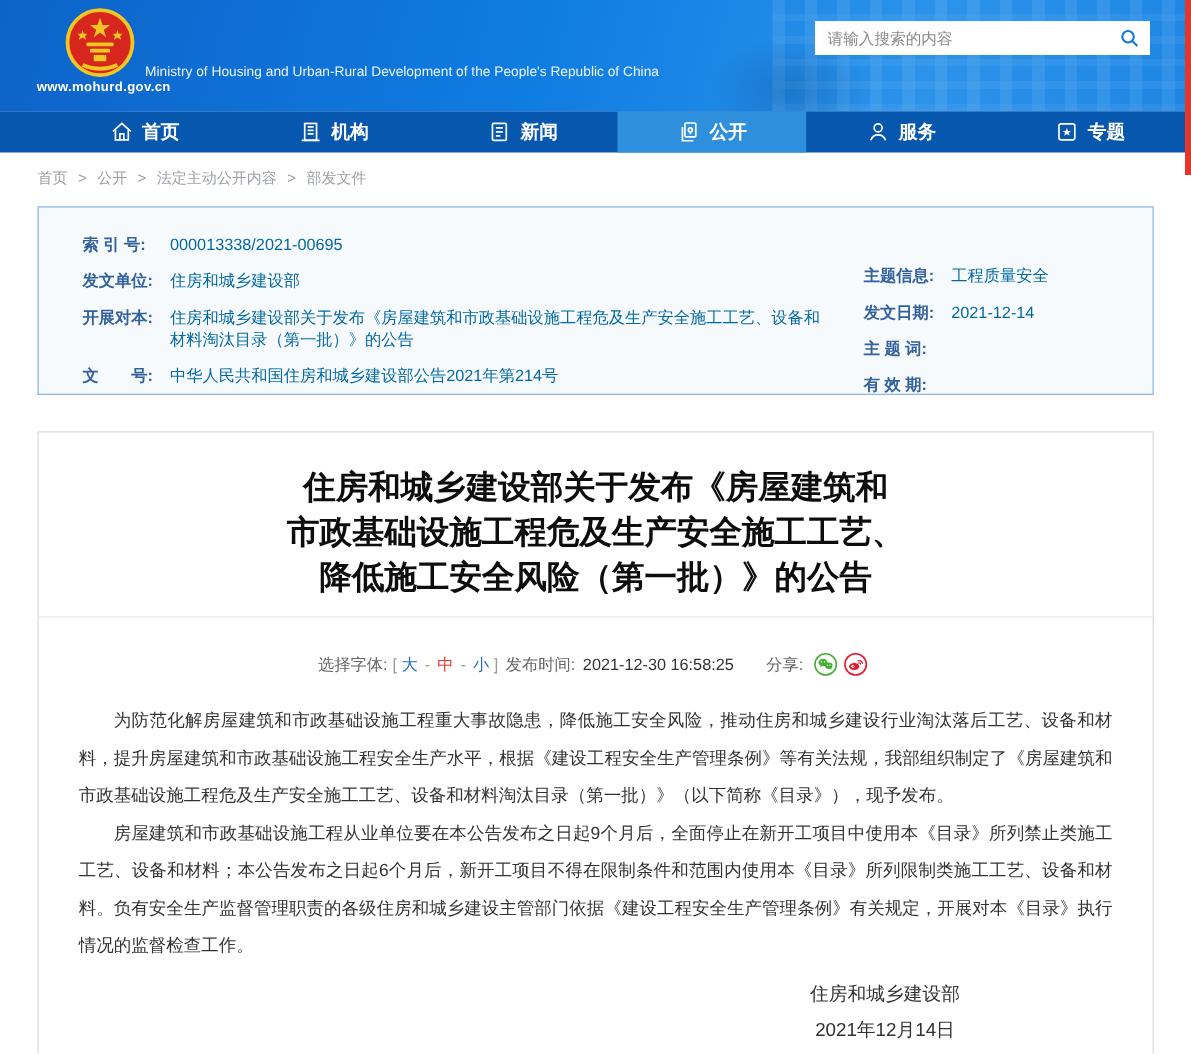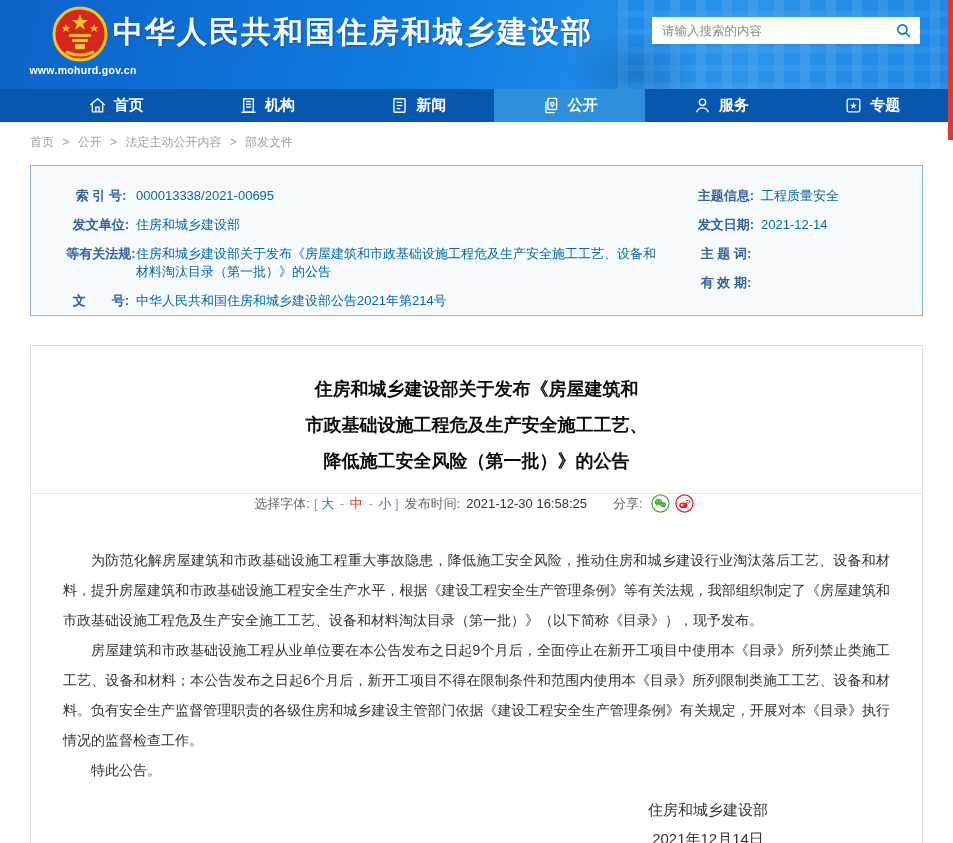--- a/index.html
+++ b/index.html
@@ -40,40 +40,40 @@
   
   .breadcrumb { position:absolute; left:30px; top:134px; font-size:12px; color:#9aa0a6; }
   .breadcrumb .sep { margin:0 5px; }
   .breadcrumb .crumb { color:#9aa0a6; cursor:pointer; }
 
   
   .doc-info { position:absolute; left:30px; top:165px; width:893px; height:151px;
     border:1px solid #8fb4e0; background:#f7fafd; }
   .di-col { position:absolute; top:21px; font-size:13px; line-height:18px; }
   .di-left { left:35px; width:600px; }
-  .di-right { left:660px; width:225px; }
+  .di-right { left:660px; width:225px;margin-top:25px; }
   .di-row { display:flex; margin-bottom:11px; }
-  .di-label { flex:0 0 70px; color:#33619c; font-weight:bold; white-space:pre;text-align:center; }
+  .di-label { flex:0 0 70px; color:#33619c; font-weight:bold; white-space:pre; }
   .di-value { flex:1; color:#0369a1; }
 
   
   .article { position:absolute; left:30px; top:345px; width:893px; height:520px;
     border:1px solid #dcdcdc; background:#fff; padding:25px 32px 0 32px; }
-  .art-title { text-align:center; font-size:18px; font-weight:bold; color:#0d0d0d; line-height:36px; }
+  .art-title { text-align:center; font-size:26px; font-weight:bold; color:#0d0d0d; line-height:36px; }
   .art-divider { border:0; border-top:1px solid #e9e9e9; margin:14px -32px 0 -32px; }
-  .art-meta { margin-top:0; display:flex; justify-content:center; align-items:center; font-size:13px; color:#666; }
+  .art-meta { margin-top:28px; display:flex; justify-content:center; align-items:center; font-size:13px; color:#666; }
   .art-meta .lbl { color:#666; }
   .fs-group { margin:0 6px 0 4px; color:#999; }
   .fs-large,.fs-small { color:var(--link-blue,#2a6fc0); cursor:pointer; }
   .fs-medium { color:var(--accent-red,#e03a2f); cursor:pointer; }
   .fs-dash { color:#999; margin:0 2px; }
   .pub-time { color:#333; margin:0 26px 0 6px; }
   .share-lbl { margin-right:8px; }
   .share-icon { width:19px; height:19px; margin-right:5px; cursor:pointer; display:inline-block; vertical-align:middle; }
-  .art-body { margin-top:32px; }
+  .art-body { margin-top:20px; }
   .art-body p { font-size:14px; color:#333; line-height:30px; text-indent:2em; text-align:justify; }
   .signature { margin:10px 122px 0 auto; width:fit-content; text-align:center; font-size:15px; color:#333; line-height:29px; }
 </style>
 </head>
 <body>
 
 <div class="page">
 
   <div class="header">
     <div class="bldg"></div>
@@ -82,21 +82,21 @@
       <circle cx="28" cy="28" r="26" fill="#d7261d" stroke="#f3c623" stroke-width="3"></circle>
       <polygon fill="#f3c623" points="28,8 30,14 36,14 31,18 33,24 28,20 23,24 25,18 20,14 26,14"></polygon>
       <polygon fill="#f3c623" points="14,18 15,21 18,21 16,23 17,26 14,24 11,26 12,23 10,21 13,21"></polygon>
       <polygon fill="#f3c623" points="42,18 43,21 46,21 44,23 45,26 42,24 39,26 40,23 38,21 41,21"></polygon>
       <rect x="17" y="28" width="22" height="3" rx="1" fill="#f3c623"></rect>
       <rect x="20" y="33" width="16" height="3" rx="1" fill="#f3c623"></rect>
       <rect x="23" y="38" width="10" height="5" fill="#f3c623"></rect>
       <path d="M14 46 Q28 52 42 46" stroke="#f3c623" stroke-width="3" fill="none"></path>
     </svg>
     <div class="site-url">www.mohurd.gov.cn</div>
-    <div class="site-title">中华人民共和国住房和城乡建设部</div>
+    <div class="site-sub">Ministry of Housing and Urban-Rural Development of the People's Republic of China</div>
     <div class="search-box">
       <input type="text" placeholder="请输入搜索的内容" style="">
       <button class="search-btn">
         <svg width="17" height="17" viewBox="0 0 24 24" fill="none" stroke="#1478d2" stroke-width="2.4">
           <circle cx="10.5" cy="10.5" r="6.5"></circle>
             <line x1="15.5" y1="15.5" x2="21" y2="21"></line>
         </svg>
       </button>
     </div>
   </div>
@@ -169,21 +169,21 @@
     <div class="di-col di-left">
       <div class="di-row">
         <span class="di-label">索 引 号:</span>
         <span class="di-value">000013338/2021-00695</span>
       </div>
       <div class="di-row">
         <span class="di-label">发文单位:</span>
         <span class="di-value">住房和城乡建设部</span>
       </div>
       <div class="di-row">
-        <span class="di-label">等有关法规:</span>
+        <span class="di-label">开展对本:</span>
         <span class="di-value">住房和城乡建设部关于发布《房屋建筑和市政基础设施工程危及生产安全施工工艺、设备和材料淘汰目录（第一批）》的公告</span>
       </div>
       <div class="di-row">
         <span class="di-label">文　　号:</span>
         <span class="di-value">中华人民共和国住房和城乡建设部公告2021年第214号</span>
       </div>
     </div>
     <div class="di-col di-right">
       <div class="di-row">
         <span class="di-label">主题信息:</span>
@@ -241,21 +241,20 @@
         <ellipse cx="10.6" cy="14.2" rx="5.2" ry="3.6" fill="#e6162d"></ellipse>
         <circle cx="9.2" cy="14" r="1.6" fill="#fff"></circle>
           <circle cx="9.8" cy="13.8" r=".7" fill="#e6162d"></circle>
         <path d="M14.5 8.5c2-.6 4 .4 4.4 2.3" stroke="#e6162d" stroke-width="1.3" fill="none" stroke-linecap="round"></path>
         <path d="M14.8 10.7c1-.3 2 .2 2.2 1.1" stroke="#e6162d" stroke-width="1.1" fill="none" stroke-linecap="round"></path>
       </svg>
     </div>
     <div class="art-body">
       <p>为防范化解房屋建筑和市政基础设施工程重大事故隐患，降低施工安全风险，推动住房和城乡建设行业淘汰落后工艺、设备和材料，提升房屋建筑和市政基础设施工程安全生产水平，根据《建设工程安全生产管理条例》等有关法规，我部组织制定了《房屋建筑和市政基础设施工程危及生产安全施工工艺、设备和材料淘汰目录（第一批）》（以下简称《目录》），现予发布。</p>
       <p>房屋建筑和市政基础设施工程从业单位要在本公告发布之日起9个月后，全面停止在新开工项目中使用本《目录》所列禁止类施工工艺、设备和材料；本公告发布之日起6个月后，新开工项目不得在限制条件和范围内使用本《目录》所列限制类施工工艺、设备和材料。负有安全生产监督管理职责的各级住房和城乡建设主管部门依据《建设工程安全生产管理条例》有关规定，开展对本《目录》执行情况的监督检查工作。</p>
-      <p>特此公告。</p>
     </div>
     <div class="signature">
       <div>住房和城乡建设部</div>
       <div>2021年12月14日</div>
     </div>
   </div>
 
 </div>
 
 </body></html>

